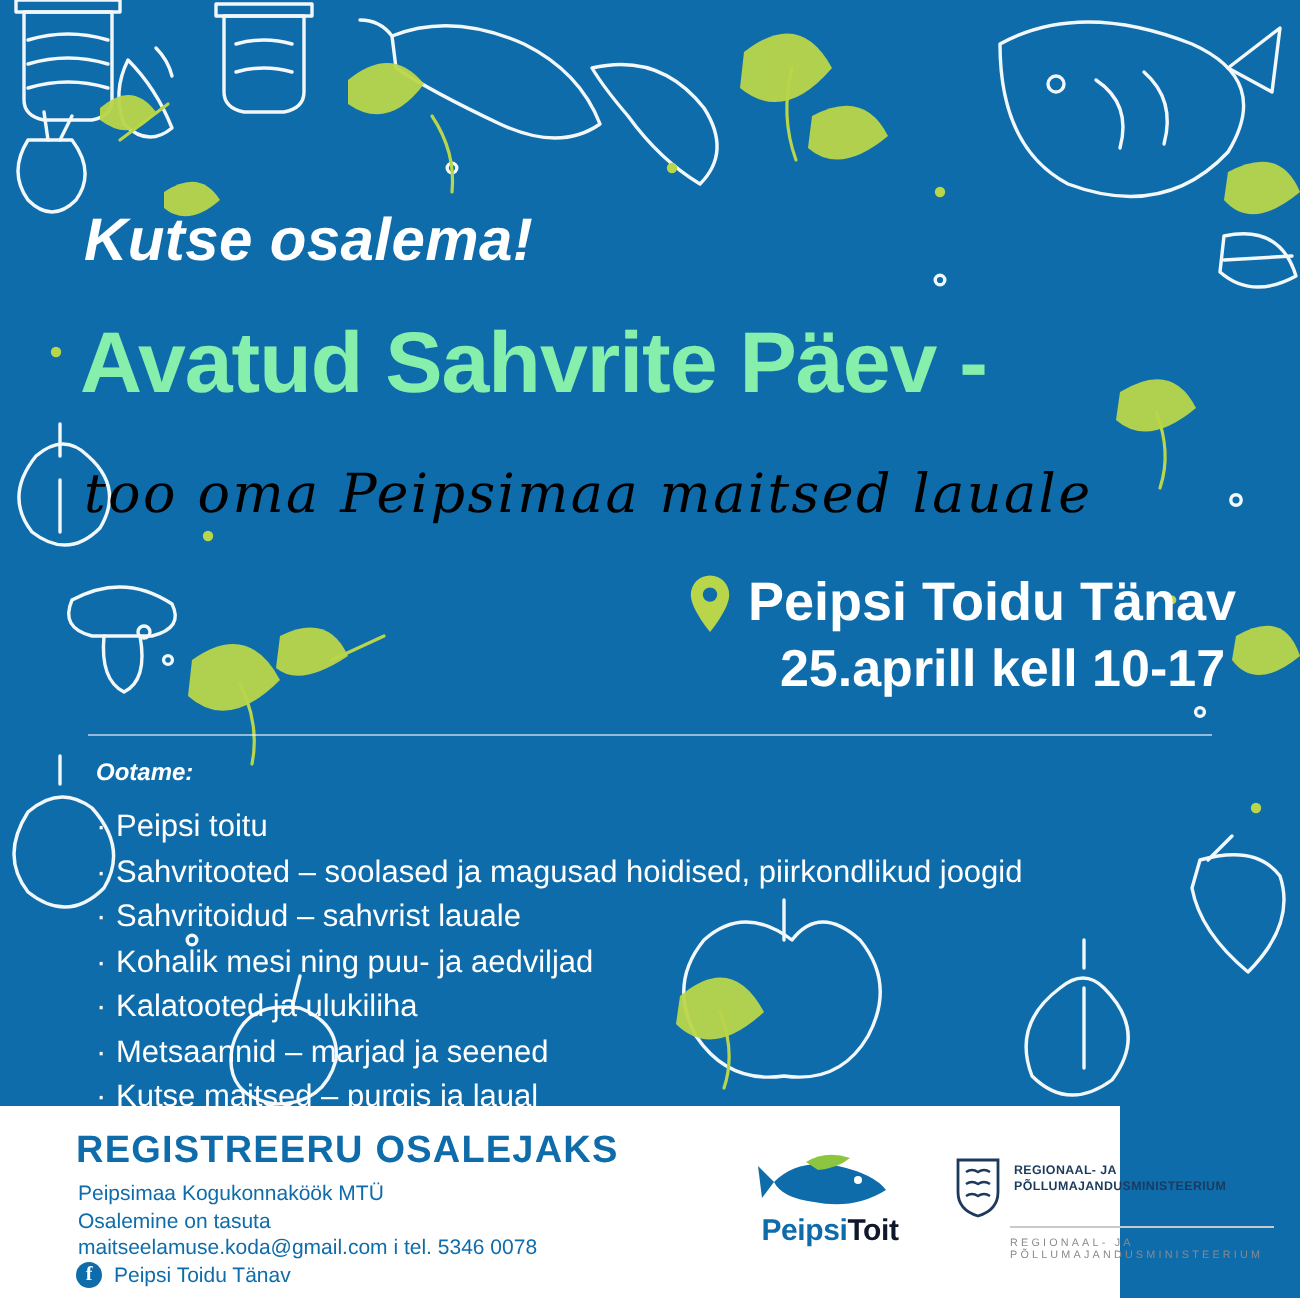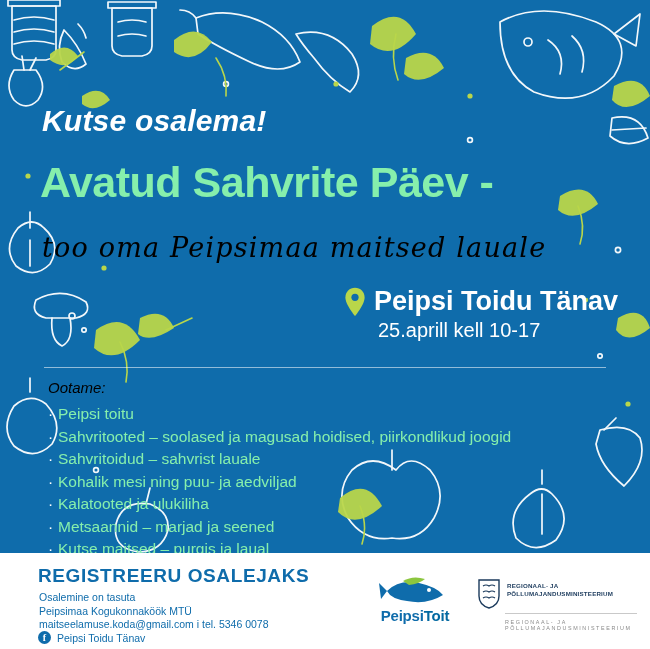--- a/index.html
+++ b/index.html
@@ -76,71 +76,71 @@
     display: flex;
     align-items: center;
     gap: 8px;
   }
   .place-text {
     font-size: 27px;
     font-weight: bold;
     white-space: nowrap;
   }
   .date-text {
-    font-size: 20px;
-    font-weight: normal;
+    font-size: 26px;
+    font-weight: bold;
     white-space: nowrap;
     margin-top: 2px;
-    margin-left: 34px;
+    margin-left: 46px;
   }
   .pin-icon { width: 22px; height: 30px; display: block; }
 
   .divider {
     position: absolute;
     left: 44px;
     top: 367px;
     width: 562px;
     height: 1px;
     background: rgba(255,255,255,0.55);
   }
 
   .ootame {
     position: absolute;
     left: 48px;
     top: 379px;
-    font-size: 15px;
-    font-weight: normal;
+    font-size: 12px;
+    font-weight: bold;
     font-style: italic;
-    color: #000000;
+    color: #ffffff;
   }
   .list {
     position: absolute;
     left: 48px;
     top: 403px;
     list-style: none;
   }
   .list li {
-    color: #86efac;
+    color: #ffffff;
     font-size: 15.5px;
     line-height: 22.5px;
     white-space: nowrap;
   }
   .list li::before {
     content: "·";
     display: inline-block;
     width: 10px;
     color: #ffffff;
   }
 
   
   .footer {
     position: absolute;
     left: 0;
     bottom: 0;
-    width: 650px;
+    width: 560px;
     height: 96px;
     background: #ffffff;
     text-decoration: underline;
   }
   .footer-title {
     position: absolute;
     left: 38px;
     top: 12px;
     font-size: 19px;
     font-weight: bold;
@@ -180,21 +180,21 @@
     top: 22px;
     width: 86px;
     text-align: center;
   }
   .logo-peipsitoit .lbl {
     font-size: 15px;
     font-weight: bold;
     color: #0f6cab;
     letter-spacing: -0.2px;
   }
-  .logo-peipsitoit .lbl .green { color: #0369a1; }
+  .logo-peipsitoit .lbl .green { color: #0f172a; }
   .logo-ministry {
     position: absolute;
     left: 478px;
     top: 26px;
     display: flex;
     align-items: flex-start;
     gap: 7px;
   }
   .ministry-text {
     font-size: 6.2px;
@@ -360,22 +360,22 @@
       <li>Kalatooted ja ulukiliha</li>
       <li>Metsaannid – marjad ja seened</li>
       <li>Kutse maitsed – purgis ja laual</li>
     </ul>
   </div>
 
   <div class="footer">
     <div class="footer-title">REGISTREERU OSALEJAKS</div>
 
     <div class="footer-lines">
+      <div>Peipsimaa Kogukonnaköök MTÜ</div>
       <div>Osalemine on tasuta</div>
-      <div>Peipsimaa Kogukonnaköök MTÜ</div>
       <div>maitseelamuse.koda@gmail.com i tel. 5346 0078</div>
     </div>
 
     <div class="fb-row">
       <span class="fb-icon">f</span>
       <span>Peipsi Toidu Tänav</span>
     </div>
 
     <div class="logo-peipsitoit">
       <svg width="72" height="30" viewBox="0 0 72 30" style="display:block;margin:0 auto 2px;">

